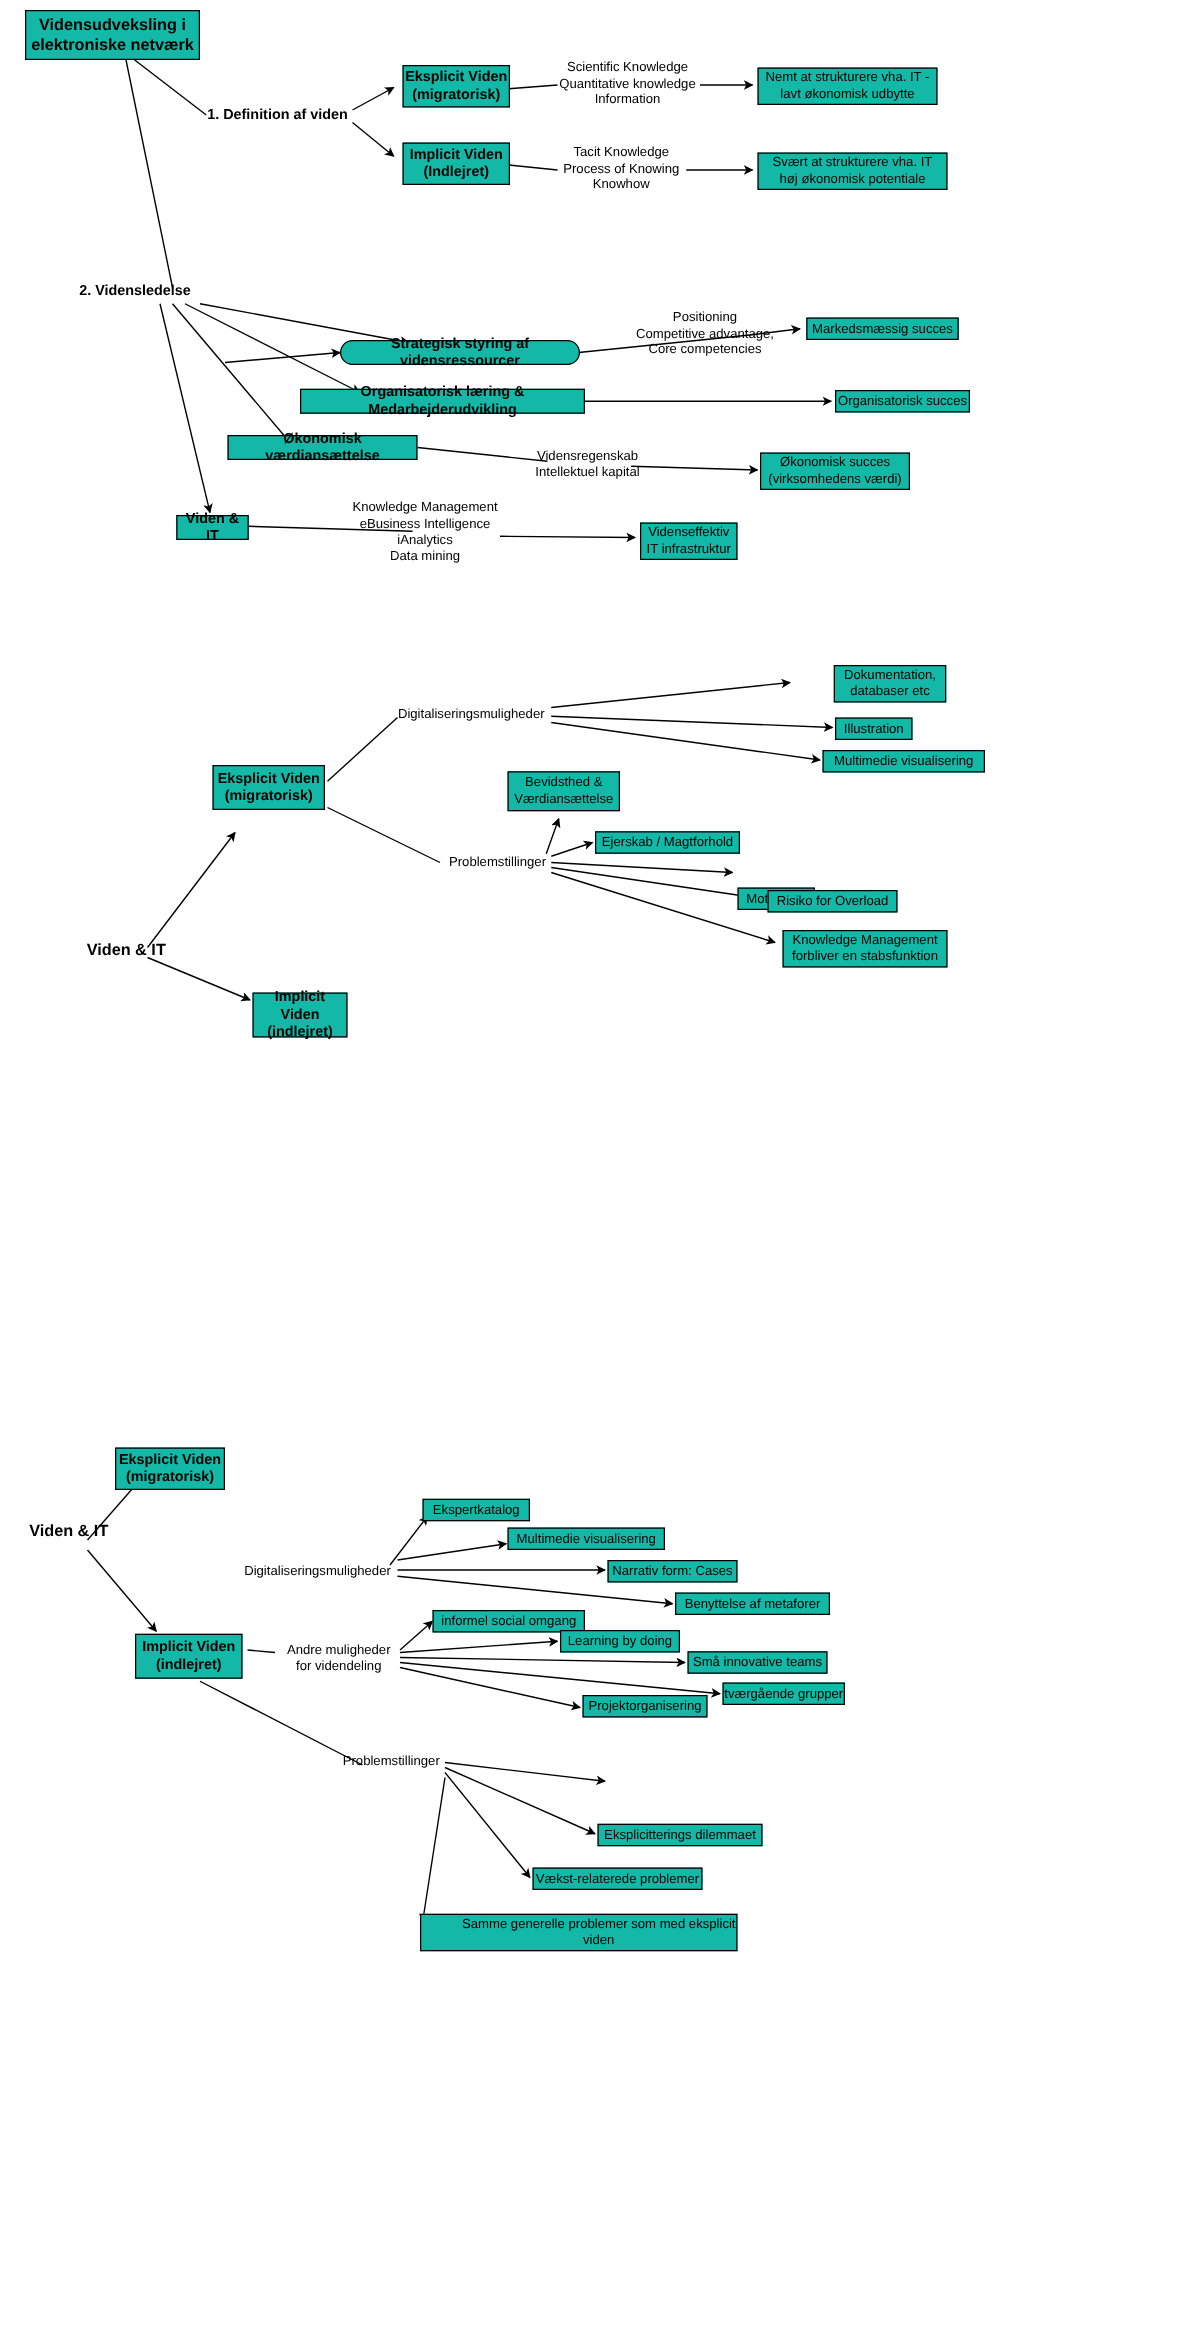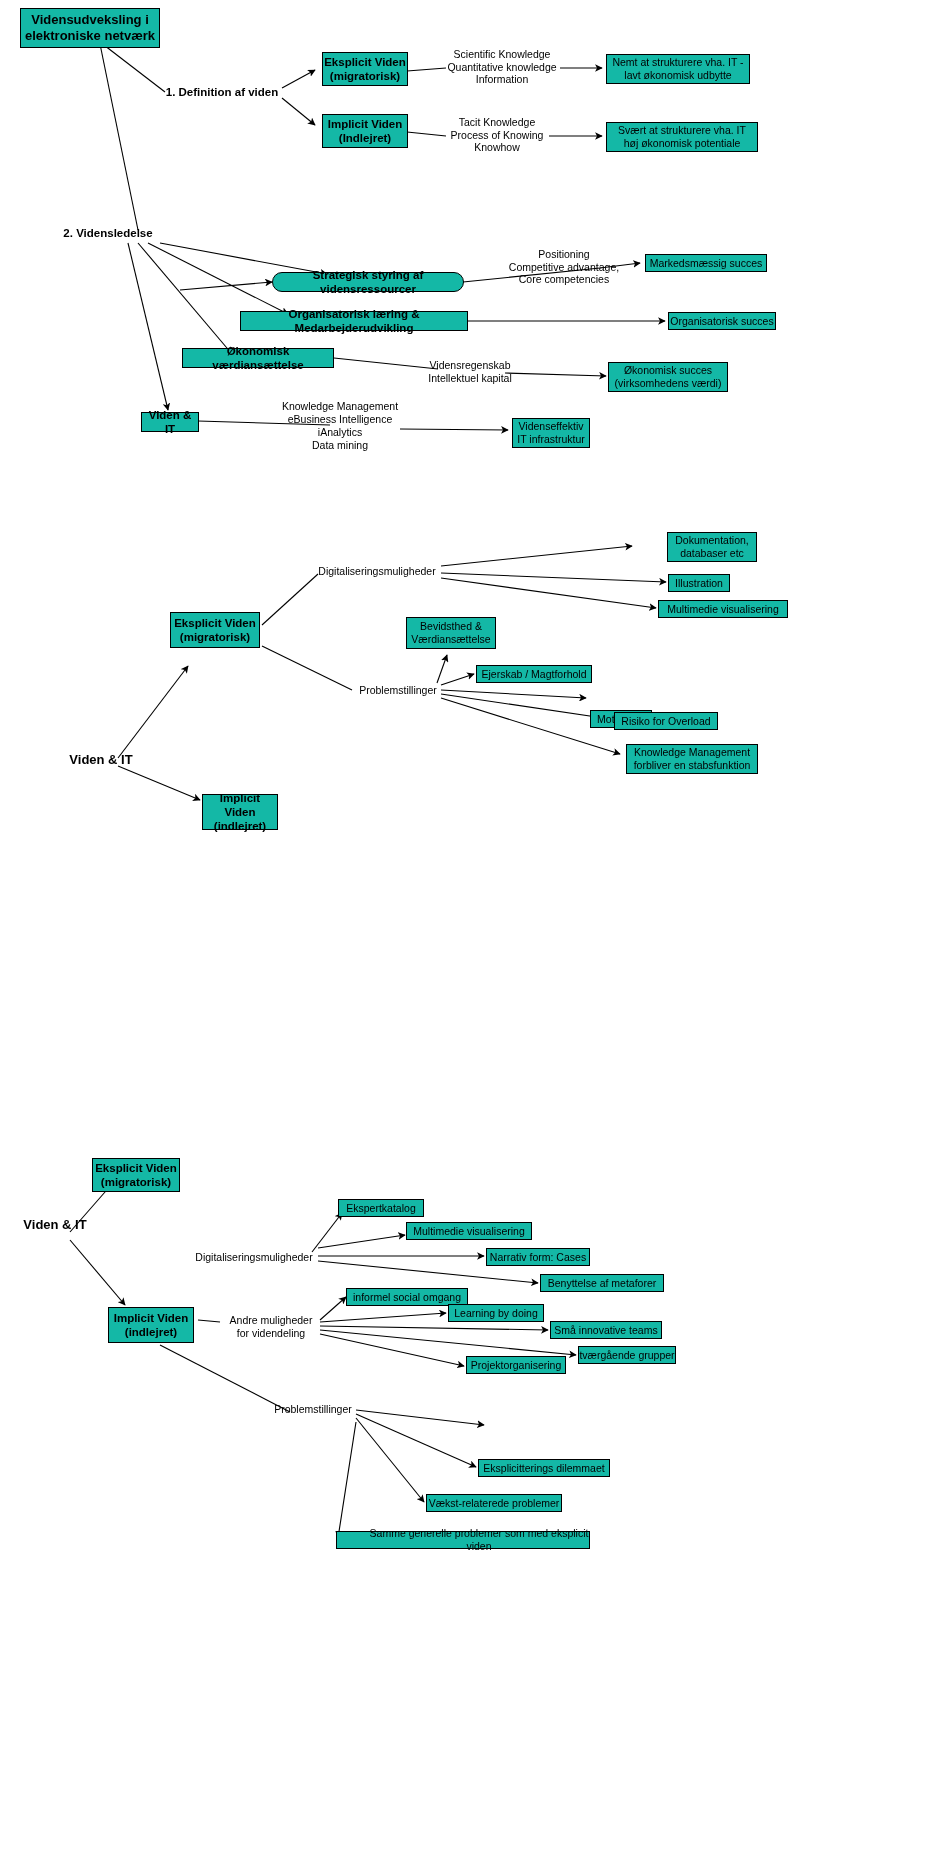--- a/index.html
+++ b/index.html
@@ -290,17 +290,17 @@
   <div class="node boxed fs10" style="left:466px;top:1356px;width:100px;height:18px;">
     <span>Projektorganisering</span>
   </div>
 
   <div class="node boxed fs10" style="left:478px;top:1459px;width:132px;height:18px;">
     <span>Eksplicitterings dilemmaet</span>
   </div>
   <div class="node boxed fs10" style="left:426px;top:1494px;width:136px;height:18px;">
     <span>Vækst-relaterede problemer</span>
   </div>
-  <div class="node boxed fs10" style="left:336px;top:1531px;width:254px;height:18px;padding-left:32px;">
+  <div class="node boxed fs10" style="left:336px;top:1531px;width:254px;height:30px;padding-left:32px;">
     <span>Samme generelle problemer som med eksplicit viden</span>
   </div>
 
 </div>
 
 </body></html>

